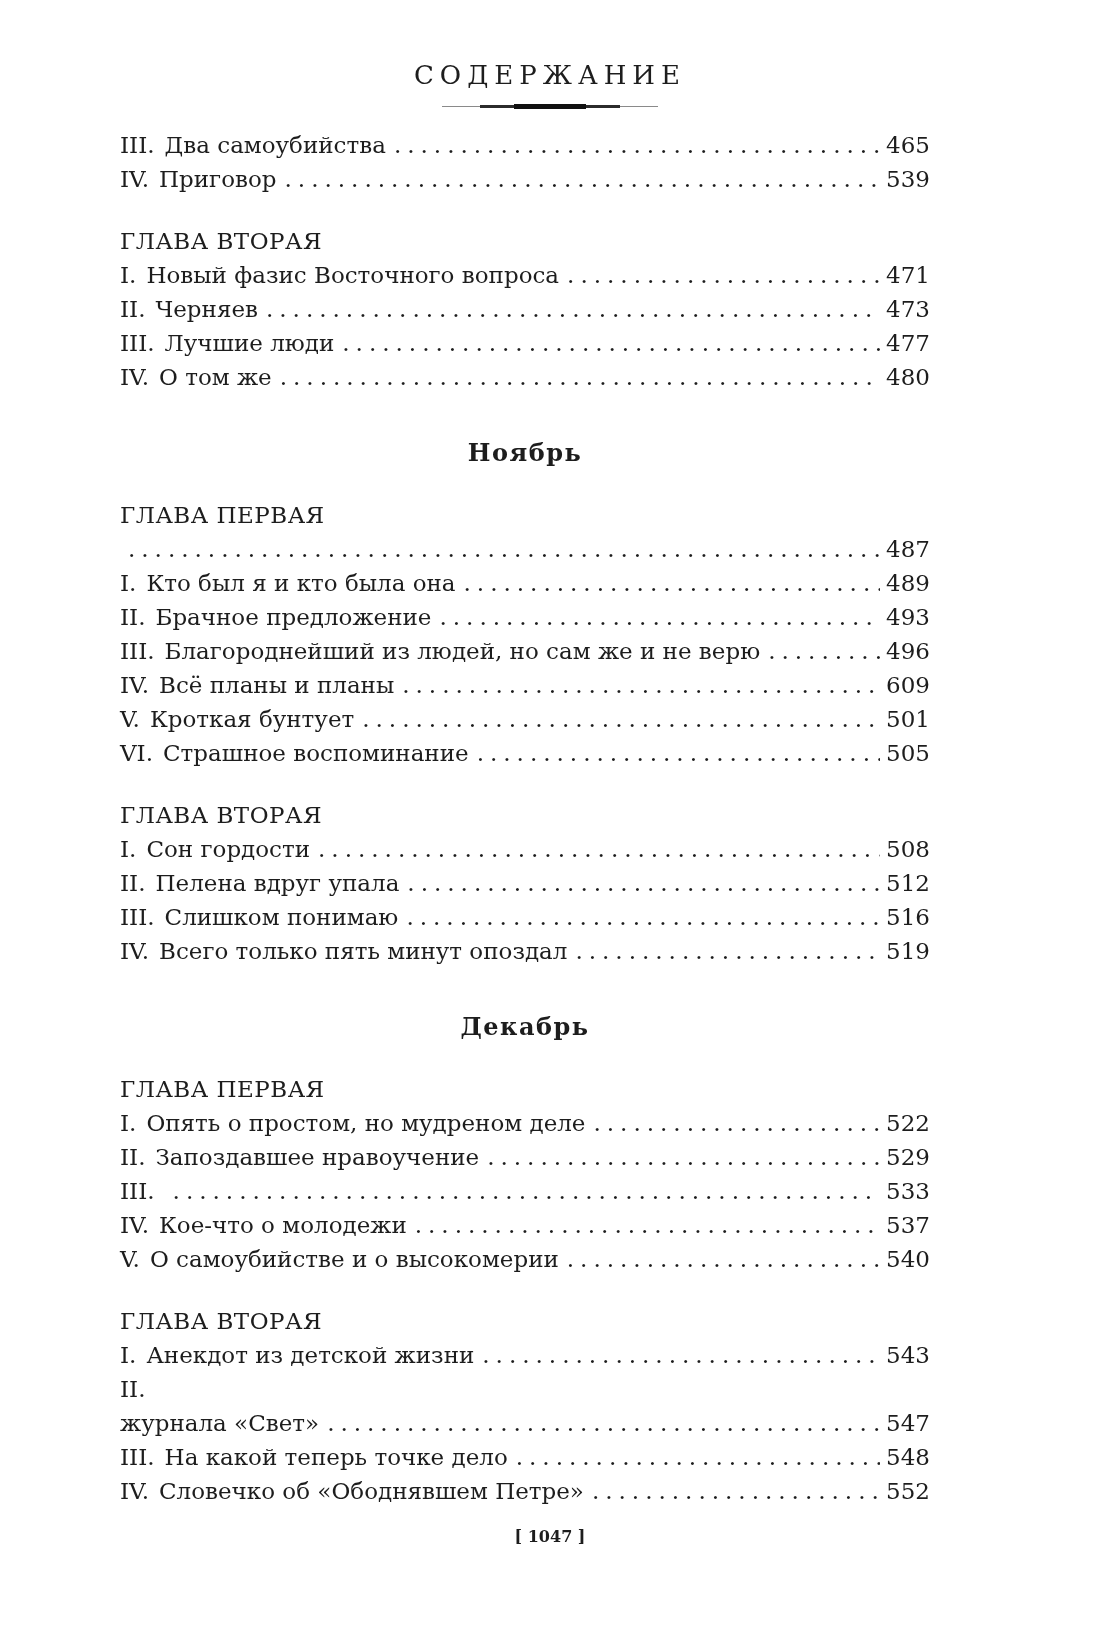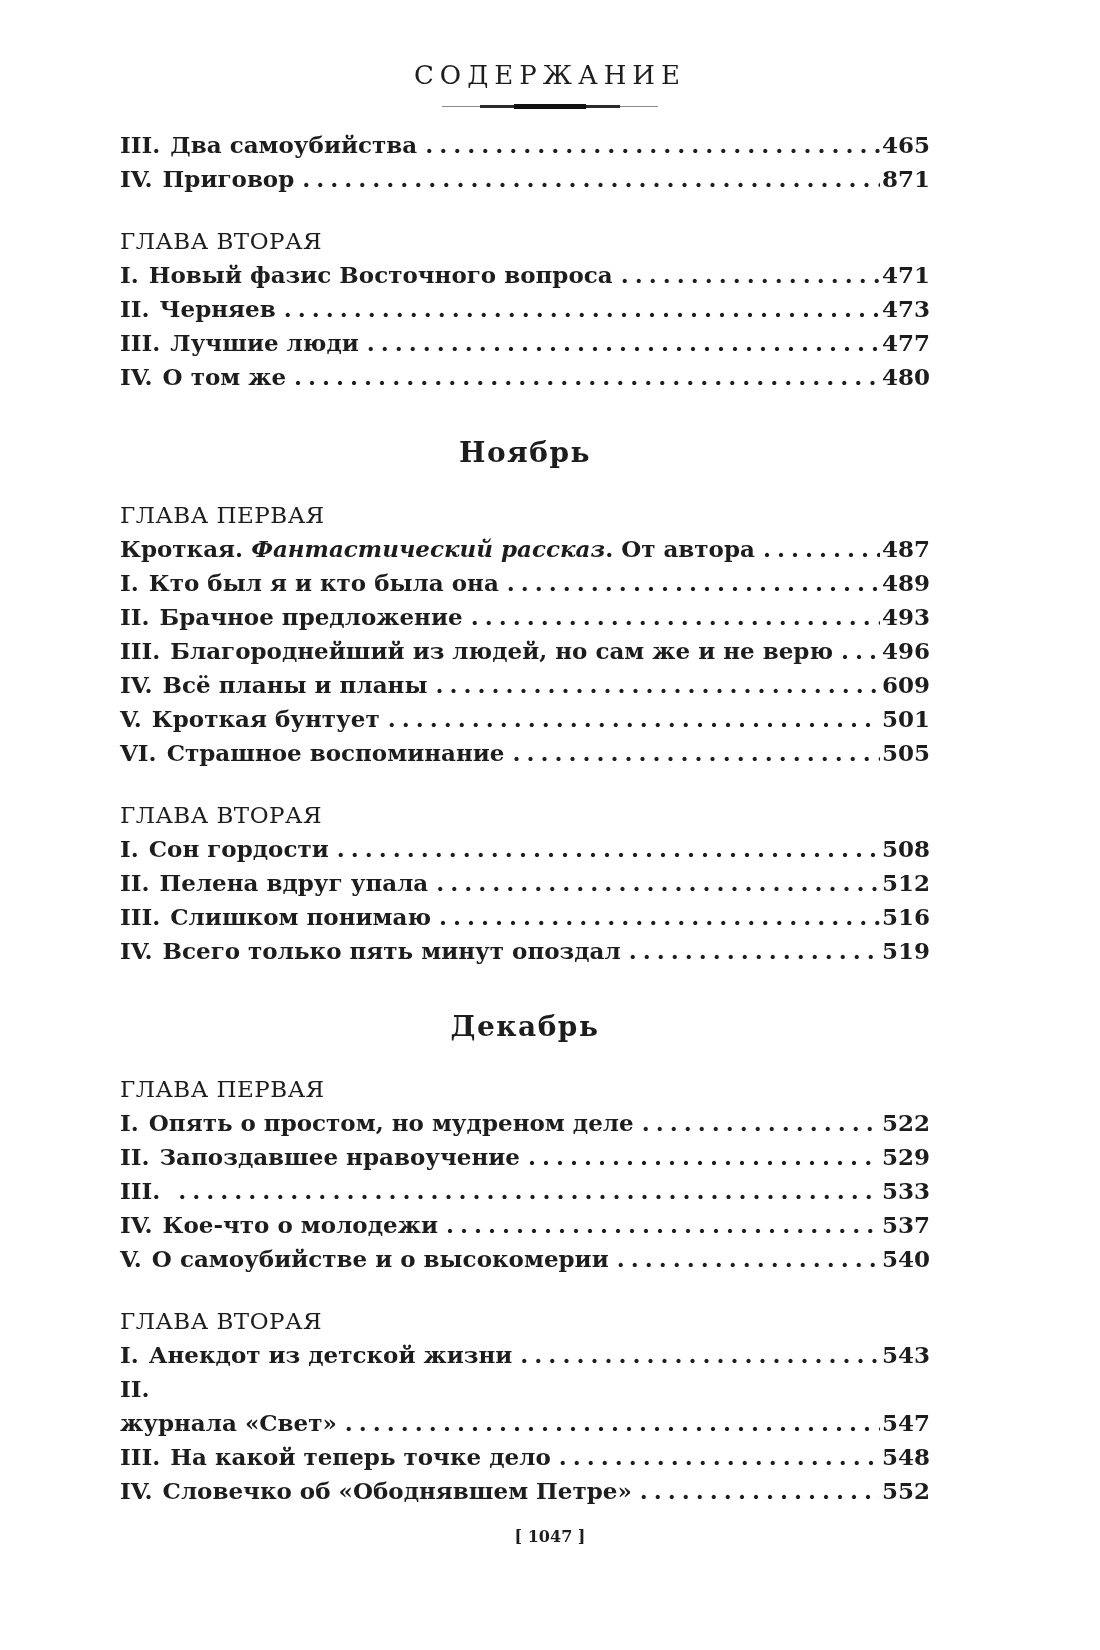--- a/index.html
+++ b/index.html
@@ -28,39 +28,39 @@
   .ornament{position:relative;width:216px;height:9px;margin:12px auto 0;}
   .ornament .o-thin{position:absolute;top:4px;left:0;width:216px;height:1px;background:var(--rule-soft);}
   .ornament .o-mid{position:absolute;top:3px;left:38px;width:140px;height:3px;background:#2b2b2b;}
   .ornament .o-thick{position:absolute;top:2px;left:72px;width:72px;height:5px;background:#101010;}
 
   .toc{
     position:absolute;
     left:120px;top:128px;width:810px;
     font-size:23px;
   }
-  .row{display:flex;align-items:flex-end;height:34px;line-height:34px;font-weight:bold;}
+  .row{display:flex;align-items:flex-end;height:34px;line-height:34px;}
   .num{margin-right:10px;white-space:pre;}
   .title{white-space:nowrap;}
   .title .it{font-style:italic;}
   .dots{
     flex:1;
     overflow:hidden;
     white-space:nowrap;
     letter-spacing:6px;
     margin:0 2px 0 8px;
   }
   .pagenum{min-width:48px;text-align:right;}
   .chapter{margin-top:28px;height:34px;line-height:34px;letter-spacing:0.5px;}
   .month{
     margin-top:42px;margin-bottom:3px;
     height:34px;line-height:34px;
     text-align:center;
     font-weight:bold;
-    font-size:28px;
+    font-size:24px;
     letter-spacing:1.5px;
   }
   .folio{
     position:absolute;left:0;right:0;top:1520px;
     height:34px;line-height:34px;
     text-align:center;
     font-weight:bold;
     font-size:16px;
   }
 </style>
@@ -81,21 +81,21 @@
       <div class="row">
         <span class="num">III.</span>
         <span class="title"><span>Два самоубийства</span></span>
         <span class="dots">....................................................................................................................................................................................</span>
         <span class="pagenum">465</span>
       </div>
       <div class="row">
         <span class="num">IV.</span>
         <span class="title"><span>Приговор</span></span>
         <span class="dots">....................................................................................................................................................................................</span>
-        <span class="pagenum">871</span>
+        <span class="pagenum">539</span>
       </div>
       <div class="chapter">ГЛАВА ВТОРАЯ</div>
       <div class="row">
         <span class="num">I.</span>
         <span class="title"><span>Новый фазис Восточного вопроса</span></span>
         <span class="dots">....................................................................................................................................................................................</span>
         <span class="pagenum">471</span>
       </div>
       <div class="row">
         <span class="num">II.</span>
@@ -111,21 +111,20 @@
       </div>
       <div class="row">
         <span class="num">IV.</span>
         <span class="title"><span>О том же</span></span>
         <span class="dots">....................................................................................................................................................................................</span>
         <span class="pagenum">480</span>
       </div>
       <div class="month">Ноябрь</div>
       <div class="chapter">ГЛАВА ПЕРВАЯ</div>
       <div class="row">
-        <span class="title"><span>Кроткая. </span><span class="it">Фантастический рассказ</span><span>. От автора</span></span>
         <span class="dots">....................................................................................................................................................................................</span>
         <span class="pagenum">487</span>
       </div>
       <div class="row">
         <span class="num">I.</span>
         <span class="title"><span>Кто был я и кто была она</span></span>
         <span class="dots">....................................................................................................................................................................................</span>
         <span class="pagenum">489</span>
       </div>
       <div class="row">

